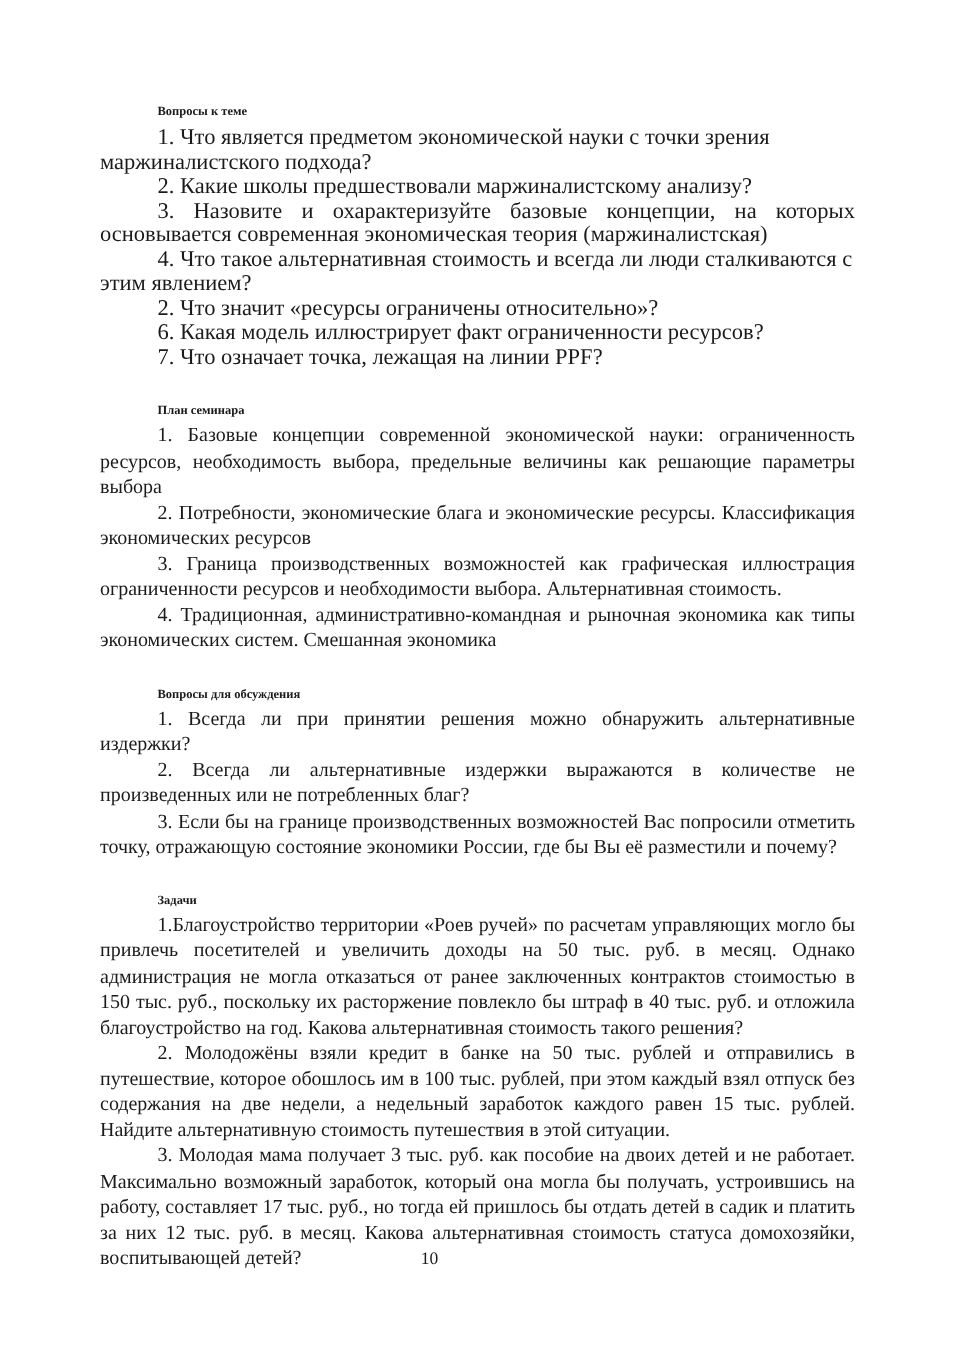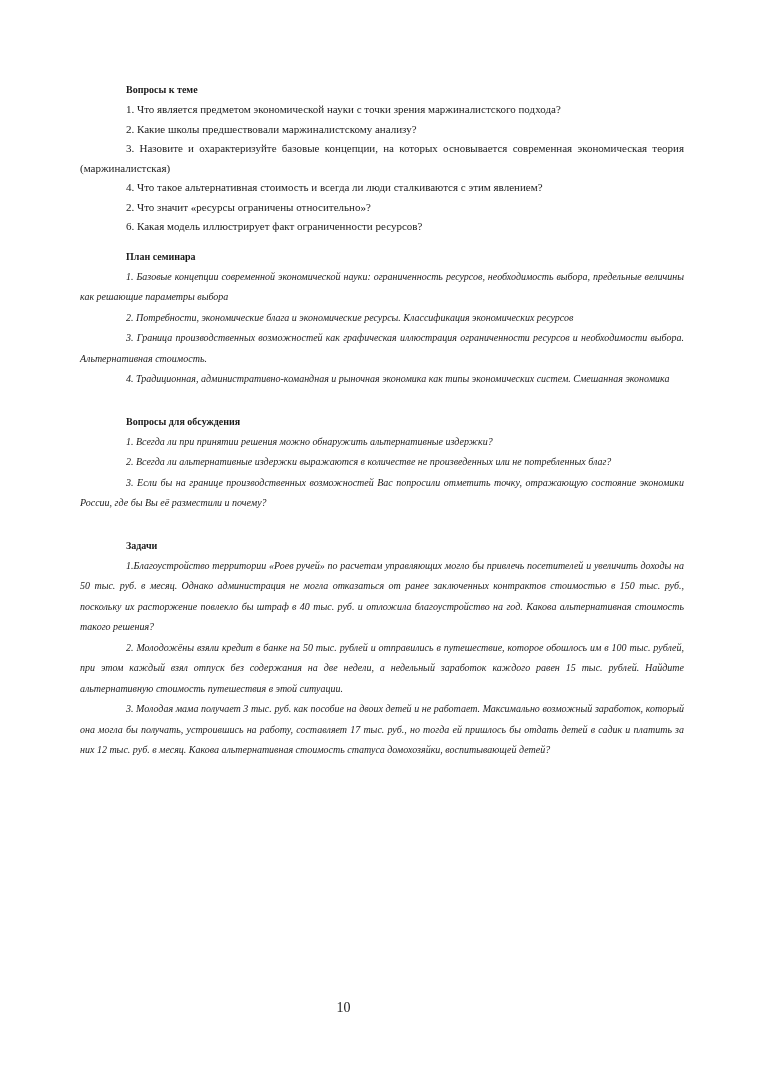--- a/index.html
+++ b/index.html
@@ -1,41 +1,42 @@
 <!DOCTYPE html>
 <html><head>
 <meta charset="utf-8">
 <style>
   html, body { margin: 0; padding: 0; background: #ffffff; }
   body { width: 764px; height: 1080px; position: relative; overflow: hidden;
          font-family: "Liberation Serif", serif; color: #1a1a1a; }
   .page { position: absolute; left: 80px; top: 80px; width: 604px; }
   .section { margin: 0; }
   h2 { font-size: 10px; font-weight: bold; margin: 0 0 1px 0; padding-left: 46px; line-height: 19px; }
-  .q { font-size: 11px; line-height: 19.5px; margin: 0; text-indent: 46px; text-align: left; }
-  .p { font-size: 10px; line-height: 20.5px; margin: 0; text-indent: 46px; text-align: justify; font-style: italic; }
+  .q { font-size: 18px; line-height: 19.5px; margin: 0; text-indent: 46px; text-align: left; }
+  .p { font-size: 16px; line-height: 20.5px; margin: 0; text-indent: 46px; text-align: justify; }
   .s1 { }
-  .s2 { margin-top: 10px; }
+  .s2 { margin-top: 24px; }
   .s3 { margin-top: 22px; }
   .s4 { margin-top: 22px; }
   .pagenum { position: absolute; top: 1000px; left: 0; width: 687px; text-align: center; font-size: 14px; }
 </style>
 </head>
 <body>
 
 <div class="page">
 
   <div class="section s1">
     <h2>Вопросы к теме</h2>
     <p class="q">1. Что является предметом экономической науки с точки зрения маржиналистского подхода?</p>
     <p class="q">2. Какие школы предшествовали маржиналистскому анализу?</p>
     <p class="q" style="text-align:justify">3. Назовите и охарактеризуйте базовые концепции, на которых основывается современная экономическая теория (маржиналистская)</p>
     <p class="q">4. Что такое альтернативная стоимость и всегда ли люди сталкиваются с этим явлением?</p>
     <p class="q">2. Что значит «ресурсы ограничены относительно»?</p>
     <p class="q">6. Какая модель иллюстрирует факт ограниченности ресурсов?</p>
+    <p class="q">7. Что означает точка, лежащая на линии PPF?</p>
   </div>
 
   <div class="section s2">
     <h2>План семинара</h2>
     <p class="p">1. Базовые концепции современной экономической науки: ограниченность ресурсов, необходимость выбора, предельные величины как решающие параметры выбора</p>
     <p class="p">2. Потребности, экономические блага и экономические ресурсы. Классификация экономических ресурсов</p>
     <p class="p">3. Граница производственных возможностей как графическая иллюстрация ограниченности ресурсов и необходимости выбора. Альтернативная стоимость.</p>
     <p class="p">4. Традиционная, административно-командная и рыночная экономика как типы экономических систем. Смешанная экономика</p>
   </div>
 

